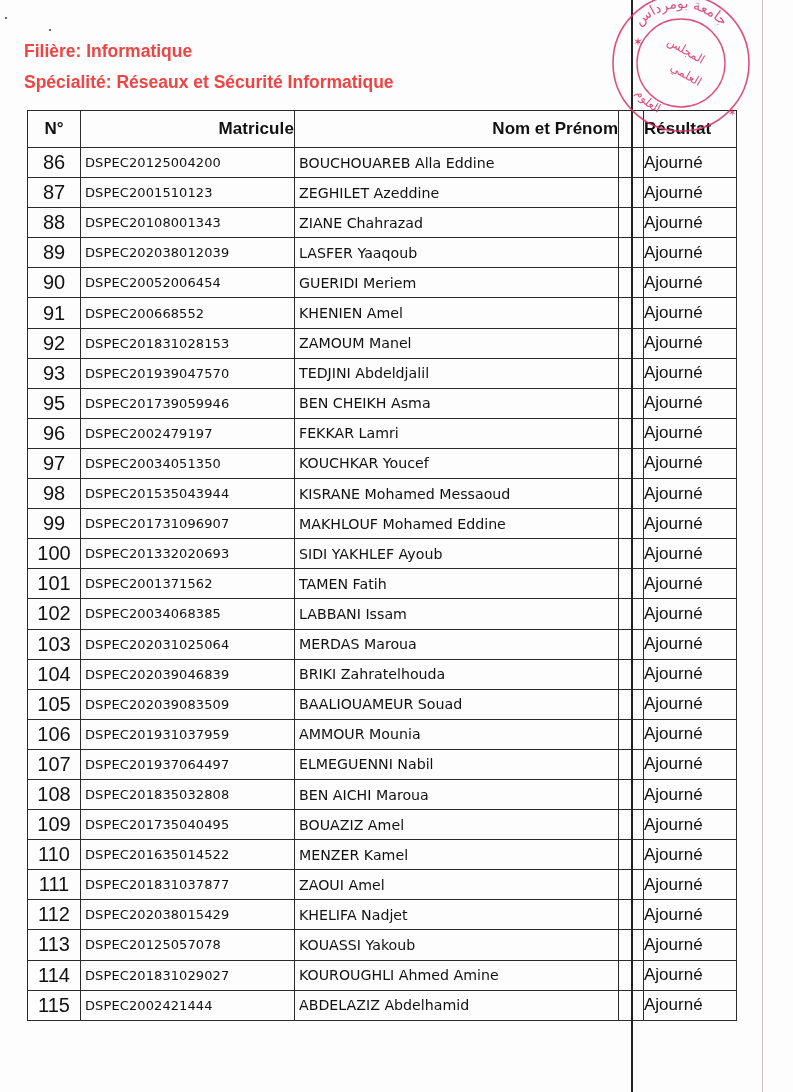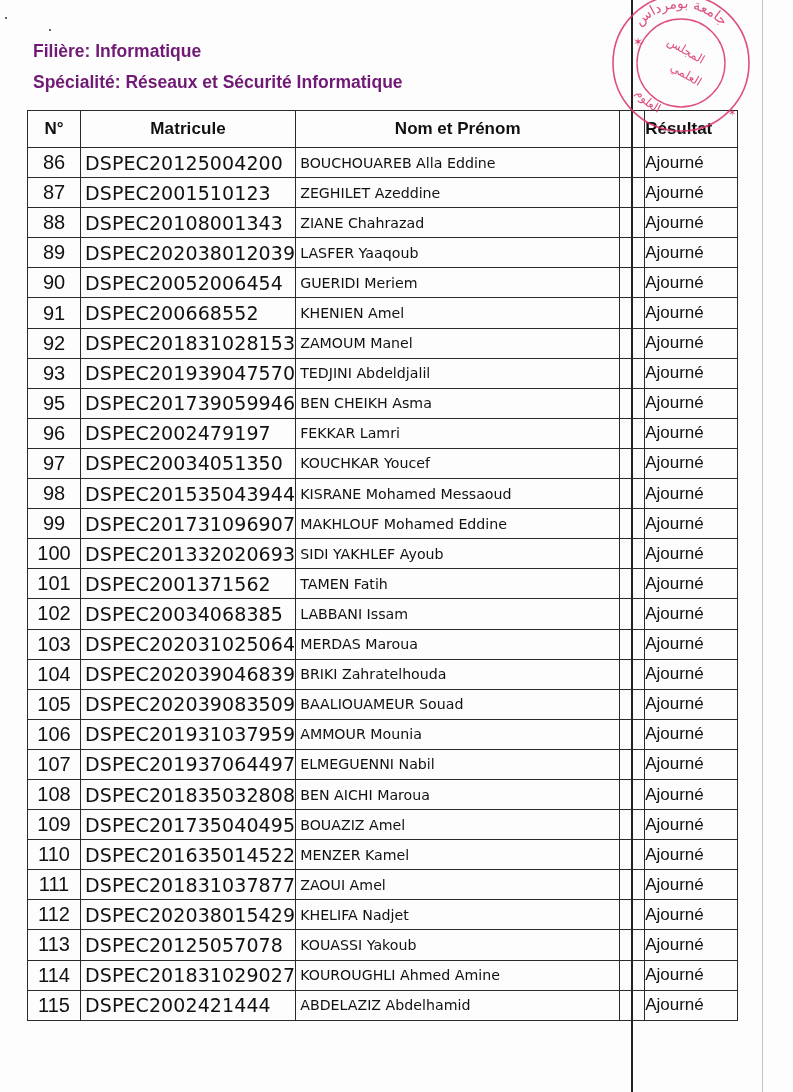--- a/index.html
+++ b/index.html
@@ -2,46 +2,46 @@
 <html><head>
 <meta charset="utf-8">
 <style>
   html, body { margin: 0; padding: 0; }
   body {
     width: 793px; height: 1092px; background: #fdfdfd; position: relative; overflow: hidden;
     font-family: "Liberation Sans", sans-serif; color: #111;
   }
   .dot { position: absolute; width: 2px; height: 2px; background: #333; border-radius: 50%; }
   .heading {
-    position: absolute; left: 33px; font-weight: bold; font-size: 17.5px;
-    font-family: "Liberation Sans", sans-serif; color: #701a75;
+    position: absolute; left: 24px; font-weight: bold; font-size: 17.5px;
+    font-family: "Liberation Sans", sans-serif; color: #ef4444;
   }
   #filiere { top: 41px; }
   #specialite { top: 72px; text-align: center; }
 
   .vline { position: absolute; width: 1.5px; background: #222; }
   .vline-faint { position: absolute; width: 1px; background: #c8c0c4; }
 
   table.results {
     position: absolute; left: 27px; top: 110px;
     border-collapse: collapse; table-layout: fixed;
   }
   table.results td, table.results th {
     border: 1.5px solid #2a2a2a; padding: 0; height: 29.1px; vertical-align: middle;
     white-space: nowrap; overflow: hidden;
   }
   table.results th {
     font-family: "Liberation Sans", sans-serif; font-weight: bold; font-size: 17px; height: 36px;
   }
   .c-num { width: 52px; text-align: center; font-family: Liberation Sans, sans-serif; font-size: 20px; }
-  .c-mat { width: 209px; padding-left: 4px !important; font-family: "DejaVu Sans", sans-serif; font-size: 19px; letter-spacing: 0.1px; }
+  .c-mat { width: 209px; padding-left: 4px !important; font-family: "DejaVu Sans", sans-serif; font-size: 13px; letter-spacing: 0.1px; }
   .c-nom { width: 319px; padding-left: 4px !important; font-family: "DejaVu Sans", sans-serif; font-size: 14.2px; }
   .c-gap { width: 24px; }
   .c-res { width: 92px; text-align: left; font-family: "Liberation Sans", sans-serif; font-size: 17px; }
-  th.c-mat, th.c-nom { text-align: center; padding-left: 0 !important; font-family: "Liberation Sans", sans-serif; font-size: 17px; }
+  th.c-mat, th.c-nom { text-align: right; padding-left: 0 !important; font-family: "Liberation Sans", sans-serif; font-size: 17px; }
 
   .stamp { position: absolute; left: 606px; top: -12px; width: 150px; height: 150px; pointer-events: none; }
 </style>
 </head>
 <body>
 
 <span class="dot" style="left:5px;top:17px;"></span>
 <span class="dot" style="left:49px;top:29px;"></span>
 
 <div id="filiere" class="heading">Filière: Informatique</div>

